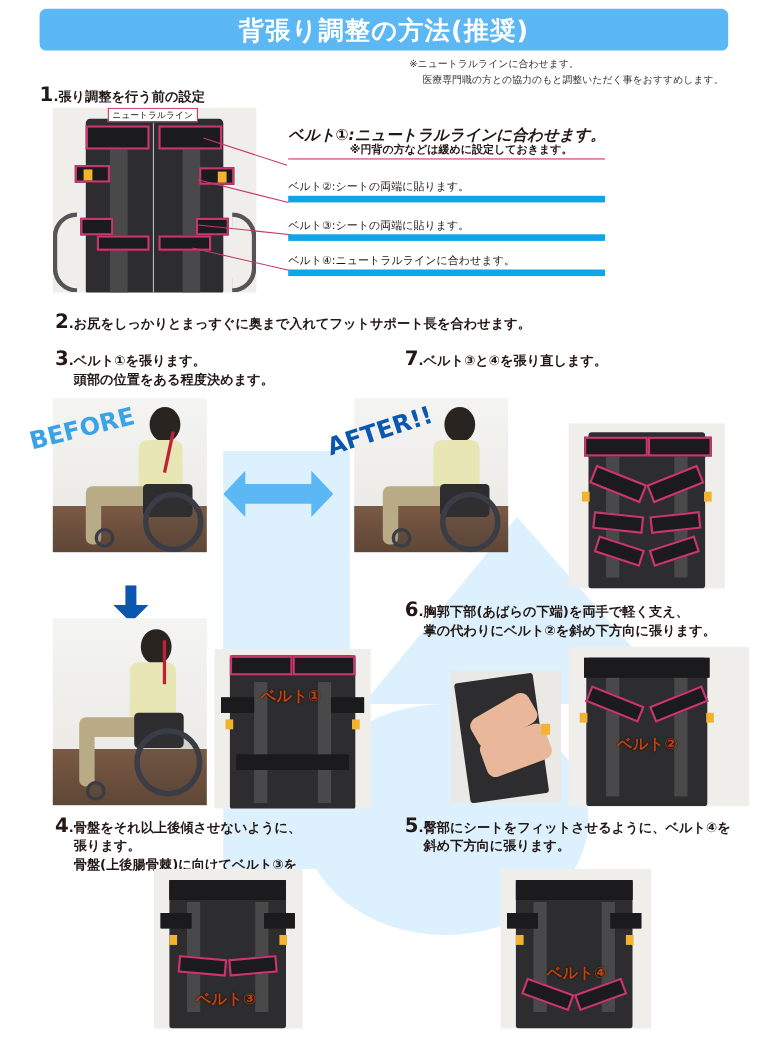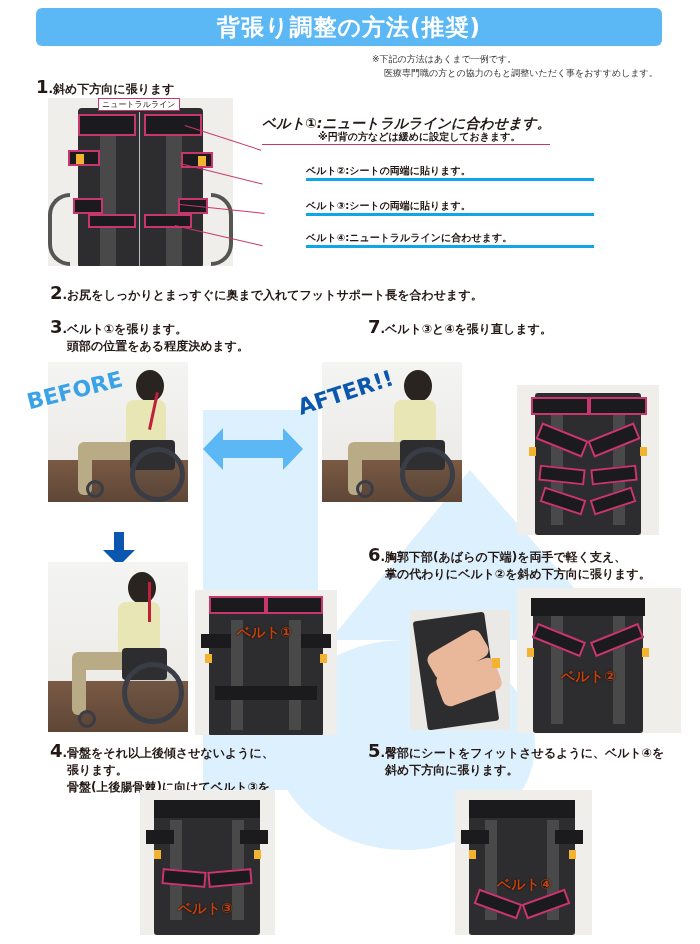--- a/index.html
+++ b/index.html
@@ -10,22 +10,22 @@
   .abs { position: absolute; }
   .banner {
     left: 36px; top: 8px; width: 626px; height: 38px; background: #5bb8f5;
     border-radius: 6px; color: #fff; font-weight: bold; font-size: 23px;
     display: flex; align-items: center; justify-content: center; letter-spacing: 1px;
   }
   .note { font-size: 9px; color: #333; line-height: 14px; }
   .step-title { font-size: 12px; font-weight: bold; line-height: 17px; color: #231815; white-space: nowrap; }
   .step-title .num { font-size: 18px; font-weight: bold; }
   .belt-line {
-    font-size: 10px; font-weight: bold; line-height: 14px; white-space: nowrap;
-    border-bottom: 3px solid #0ea5e9; padding-left: 4px; margin-left: 44px;
+    font-size: 10px; font-weight: normal; line-height: 14px; white-space: nowrap;
+    border-bottom: 6px solid #0ea5e9; padding-left: 4px;
   }
   .photo { background: #e9e7e2; overflow: hidden; }
   .wall { background: linear-gradient(#f4f4f2 0%, #ecebe8 70%, #7a5a44 70%, #5e4636 100%); }
   .chair-back { background: #f0eeea; }
   .seat { position: absolute; background: #2d2d30; }
   .strap { position: absolute; background: #1b1b1d; border: 2px solid #c8366e; }
   .strap.noborder { border-color: #1b1b1d; }
   .stripe { position: absolute; background: #555; opacity: 0.7; }
   .label-yellow { position: absolute; color: #c2410c; font-weight: bold; font-size: 14px; white-space: nowrap; text-shadow: 0 0 2px #000; }
   .bg-light { background: #dcf0fd; }
@@ -40,25 +40,25 @@
 </style>
 </head>
 <body>
 
 <div class="abs bg-light" style="left:203px; top:410px; width:115px; height:380px;"></div>
 <div class="abs" style="left:275px; top:640px; width:260px; height:210px; border-radius:50%; background:#dcf0fd;"></div>
 <div class="abs" style="left:330px; top:470px; width:0; height:0; border-left:140px solid transparent; border-right:150px solid transparent; border-bottom:170px solid #dcf0fd;"></div>
 <div class="abs bg-light" style="left:440px; top:590px; width:60px; height:160px;"></div>
 
 <div class="abs banner">背張り調整の方法(推奨)</div>
-<div class="abs note" style="left:372px; top:52px;">※下記の方法はあくまで一例です。</div>
+<div class="abs note" style="left:372px; top:52px;">※ニュートラルラインに合わせます。</div>
 <div class="abs note" style="left:384px; top:66px;">医療専門職の方との協力のもと調整いただく事をおすすめします。</div>
 
 <div class="abs step-title" style="left:36px; top:78px;">
-  <span class="num">1</span><span>.斜め下方向に張ります</span>
+  <span class="num">1</span><span>.張り調整を行う前の設定</span>
 </div>
 
 <div class="abs photo chair-back" style="left:48px; top:98px; width:185px; height:168px;">
   <div class="seat" style="left:30px; top:10px; width:125px; height:160px; border-radius:4px;"></div>
   <div class="stripe" style="left:52px; top:20px; width:16px; height:150px;"></div>
   <div class="stripe" style="left:118px; top:20px; width:16px; height:150px;"></div>
   <div class="abs" style="left:91px; top:14px; width:1px; height:154px; background:#bbb;"></div>
   <div class="strap" style="left:30px; top:16px; width:58px; height:22px;"></div>
   <div class="strap" style="left:96px; top:16px; width:58px; height:22px;"></div>
   <div class="strap" style="left:20px; top:52px; width:32px; height:16px;"></div>

